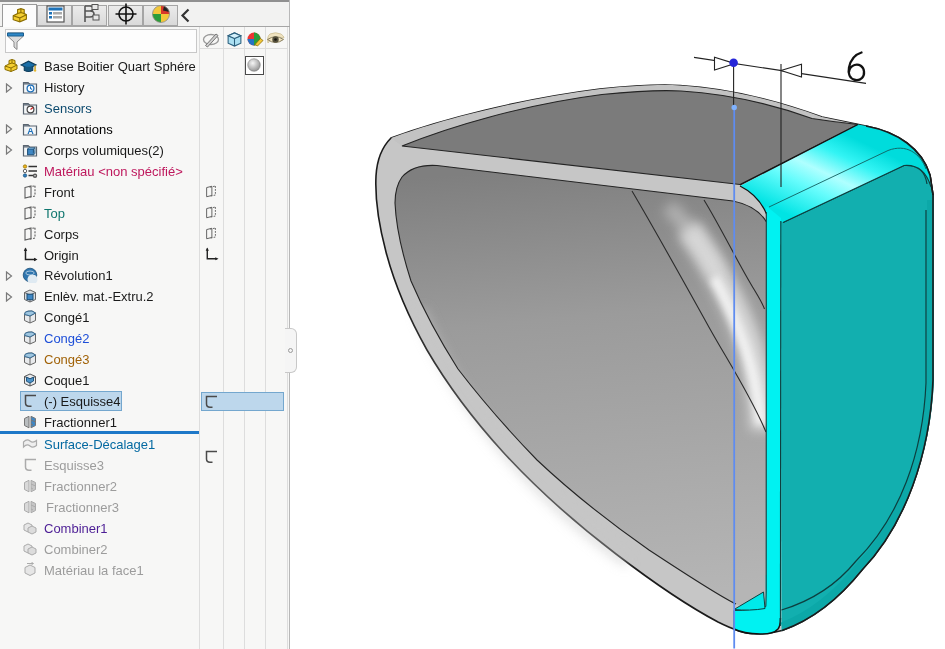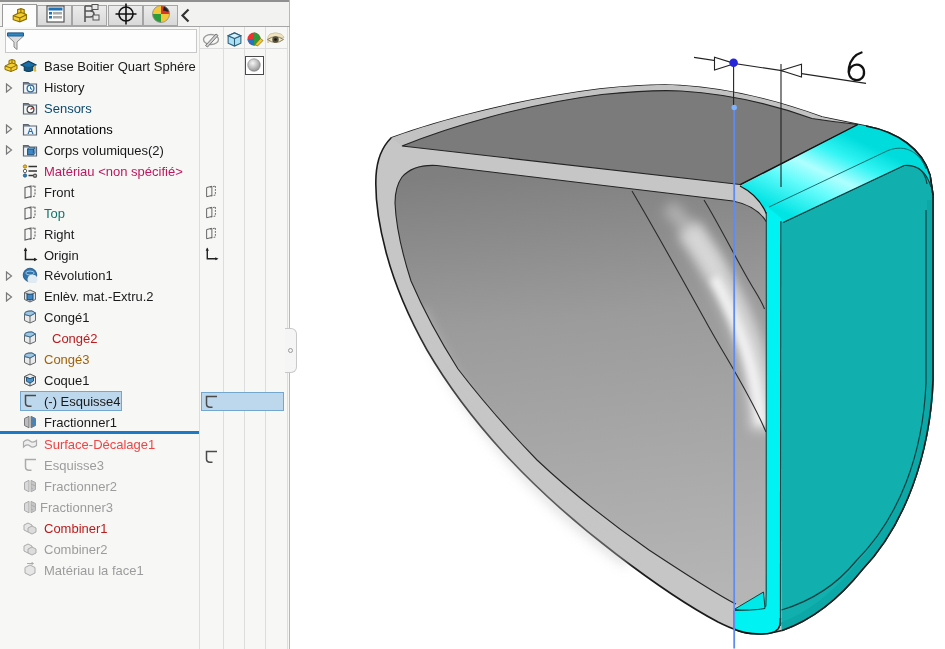--- a/index.html
+++ b/index.html
@@ -254,21 +254,21 @@
 <svg class="ti" style="left:22px;top:204.7px" width="16" height="16" viewBox="0 0 16 16">
             <path d="M3,3.5 L9,2 L9,12.5 L3,14 Z" fill="none" stroke="#606060" stroke-width="1.1"></path>
             <path d="M7,3 L13,1.8 M13,1.8 L13,12 L7,13.4" fill="none" stroke="#606060" stroke-width="1.1" stroke-dasharray="2,1.4"></path>
           </svg>
 <div class="lbl" style="left:44px;top:205.7px;color:#0f766e">Top</div>
 
 <svg class="ti" style="left:22px;top:225.6px" width="16" height="16" viewBox="0 0 16 16">
             <path d="M3,3.5 L9,2 L9,12.5 L3,14 Z" fill="none" stroke="#606060" stroke-width="1.1"></path>
             <path d="M7,3 L13,1.8 M13,1.8 L13,12 L7,13.4" fill="none" stroke="#606060" stroke-width="1.1" stroke-dasharray="2,1.4"></path>
           </svg>
-<div class="lbl" style="left:44px;top:226.6px;color:#1a1a1a">Right</div>
+<div class="lbl" style="left:44px;top:226.6px;color:#1a1a1a">Corps</div>
 
 <svg class="ti" style="left:22px;top:246.5px" width="16" height="16" viewBox="0 0 16 16">
             <path d="M3.5,1.5 L3.5,12.5 L14,12.5" stroke="#222" stroke-width="1.5" fill="none"></path>
             <path d="M3.5,0.5 L1.8,4 L5.2,4 Z" fill="#222"></path>
             <path d="M15.5,12.5 L12,10.8 L12,14.2 Z" fill="#222"></path>
           </svg>
 <div class="lbl" style="left:44px;top:247.5px;color:#1a1a1a">Origin</div>
 <svg class="arr" style="top:270.7px" width="8" height="10" viewBox="0 0 8 10">
             <path d="M1.5,1 L6.5,5 L1.5,9 Z" fill="none" stroke="#7a7a7a" stroke-width="1.2"></path>
           </svg>
@@ -293,21 +293,21 @@
             <path d="M2.5,5.5 Q4.5,5.8 8,7 L13.5,4 M8,7 L8,14" fill="none" stroke="#666" stroke-width="1"></path>
             <path d="M2.5,5.5 Q2.5,2.5 6,2.2 L10,2 L13.5,4 L8,7 Q4.5,5.8 2.5,5.5 Z" fill="#9ec6e0" stroke="#3a6d94" stroke-width="1"></path>
           </svg>
 <div class="lbl" style="left:44px;top:310.2px;color:#1a1a1a">Congé1</div>
 
 <svg class="ti" style="left:22px;top:330.1px" width="16" height="16" viewBox="0 0 16 16">
             <path d="M2.5,5.5 Q2.5,2.5 6,2.2 L10,2 L13.5,4 L13.5,11.5 L8,14 L2.5,11.5 Z" fill="#e8eaec" stroke="#666" stroke-width="1"></path>
             <path d="M2.5,5.5 Q4.5,5.8 8,7 L13.5,4 M8,7 L8,14" fill="none" stroke="#666" stroke-width="1"></path>
             <path d="M2.5,5.5 Q2.5,2.5 6,2.2 L10,2 L13.5,4 L8,7 Q4.5,5.8 2.5,5.5 Z" fill="#9ec6e0" stroke="#3a6d94" stroke-width="1"></path>
           </svg>
-<div class="lbl" style="left:52px;top:331.1px;color:#b91c1c">Congé2</div>
+<div class="lbl" style="left:44px;top:331.1px;color:#1d4ed8">Congé2</div>
 
 <svg class="ti" style="left:22px;top:351.0px" width="16" height="16" viewBox="0 0 16 16">
             <path d="M2.5,5.5 Q2.5,2.5 6,2.2 L10,2 L13.5,4 L13.5,11.5 L8,14 L2.5,11.5 Z" fill="#e8eaec" stroke="#666" stroke-width="1"></path>
             <path d="M2.5,5.5 Q4.5,5.8 8,7 L13.5,4 M8,7 L8,14" fill="none" stroke="#666" stroke-width="1"></path>
             <path d="M2.5,5.5 Q2.5,2.5 6,2.2 L10,2 L13.5,4 L8,7 Q4.5,5.8 2.5,5.5 Z" fill="#9ec6e0" stroke="#3a6d94" stroke-width="1"></path>
           </svg>
 <div class="lbl" style="left:44px;top:352.0px;color:#a16207">Congé3</div>
 
 <svg class="ti" style="left:22px;top:371.9px" width="16" height="16" viewBox="0 0 16 16">
             <path d="M2.5,4.5 L8,2 L13.5,4.5 L13.5,11.5 L8,14 L2.5,11.5 Z" fill="#e8eaec" stroke="#555" stroke-width="1"></path>
@@ -325,46 +325,46 @@
 <svg class="ti" style="left:22px;top:413.7px" width="16" height="16" viewBox="0 0 16 16">
             <path d="M2.5,4.5 L7,2.3 L7,13.8 L2.5,11.5 Z" fill="#b9bdbf" stroke="#777" stroke-width="1"></path>
             <path d="M9,2.3 L13.5,4.5 L13.5,11.5 L9,13.8 Z" fill="#3f87c4" stroke="#777" stroke-width="1"></path>
             <path d="M9,6 L13.5,8 M9,10 L11,11" stroke="#777" stroke-width="1" fill="none"></path>
           </svg>
 <div class="lbl" style="left:44px;top:414.7px;color:#1a1a1a">Fractionner1</div>
 
 <svg class="ti" style="left:22px;top:436.2px" width="16" height="16" viewBox="0 0 16 16">
             <path d="M1.5,6 Q5,2.5 8,5 Q11,7.5 14.5,4.5 L14.5,9.5 Q11,12.5 8,10 Q5,7.5 1.5,11 Z" fill="#eee" stroke="#ABABAB" stroke-width="1.2"></path>
           </svg>
-<div class="lbl" style="left:44px;top:437.2px;color:#ef4444">Surface-Décalage1</div>
+<div class="lbl" style="left:44px;top:437.2px;color:#0369a1">Surface-Décalage1</div>
 
 <svg class="ti" style="left:22px;top:457.1px" width="16" height="16" viewBox="0 0 16 16">
             <path d="M14,2.5 L3.5,2.5 L3.5,10 Q3.5,13.2 7,13.2 L9.5,13.2" fill="none" stroke="#ABABAB" stroke-width="1.5"></path>
           </svg>
 <div class="lbl" style="left:44px;top:458.1px;color:#9C9C9C">Esquisse3</div>
 
 <svg class="ti" style="left:22px;top:478.0px" width="16" height="16" viewBox="0 0 16 16">
             <path d="M2.5,4.5 L7,2.3 L7,13.8 L2.5,11.5 Z" fill="#d9d9d9" stroke="#ABABAB" stroke-width="1"></path>
             <path d="M9,2.3 L13.5,4.5 L13.5,11.5 L9,13.8 Z" fill="#c6c6c6" stroke="#ABABAB" stroke-width="1"></path>
             <path d="M9,6 L13.5,8 M9,10 L11,11" stroke="#ABABAB" stroke-width="1" fill="none"></path>
           </svg>
 <div class="lbl" style="left:44px;top:479.0px;color:#9C9C9C">Fractionner2</div>
 
 <svg class="ti" style="left:22px;top:498.9px" width="16" height="16" viewBox="0 0 16 16">
             <path d="M2.5,4.5 L7,2.3 L7,13.8 L2.5,11.5 Z" fill="#d9d9d9" stroke="#ABABAB" stroke-width="1"></path>
             <path d="M9,2.3 L13.5,4.5 L13.5,11.5 L9,13.8 Z" fill="#c6c6c6" stroke="#ABABAB" stroke-width="1"></path>
             <path d="M9,6 L13.5,8 M9,10 L11,11" stroke="#ABABAB" stroke-width="1" fill="none"></path>
           </svg>
-<div class="lbl" style="left:40px;top:499.9px;color:#9C9C9C">Fractionner3</div>
+<div class="lbl" style="left:46px;top:499.9px;color:#9C9C9C">Fractionner3</div>
 
 <svg class="ti" style="left:22px;top:519.8px" width="16" height="16" viewBox="0 0 16 16">
             <path d="M2,5 L6,3 L10,5 L10,10 L6,12 L2,10 Z" fill="#e6e6e6" stroke="#ABABAB" stroke-width="1"></path>
             <path d="M6,8 L10,6 L14,8 L14,12 L10,14 L6,12 Z" fill="#dcdcdc" stroke="#ABABAB" stroke-width="1"></path>
           </svg>
-<div class="lbl" style="left:44px;top:520.8px;color:#b91c1c">Combiner1</div>
+<div class="lbl" style="left:44px;top:520.8px;color:#4c1d95">Combiner1</div>
 
 <svg class="ti" style="left:22px;top:540.7px" width="16" height="16" viewBox="0 0 16 16">
             <path d="M2,5 L6,3 L10,5 L10,10 L6,12 L2,10 Z" fill="#e6e6e6" stroke="#ABABAB" stroke-width="1"></path>
             <path d="M6,8 L10,6 L14,8 L14,12 L10,14 L6,12 Z" fill="#dcdcdc" stroke="#ABABAB" stroke-width="1"></path>
           </svg>
 <div class="lbl" style="left:44px;top:541.7px;color:#9C9C9C">Combiner2</div>
 
 <svg class="ti" style="left:22px;top:561.6px" width="16" height="16" viewBox="0 0 16 16">
             <path d="M3,5.5 L8,3 L13,5.5 L13,11 L8,13.5 L3,11 Z" fill="#e6e6e6" stroke="#ABABAB" stroke-width="1"></path>
             <path d="M5,1.5 L11,1.5 M9.5,0.3 L11.5,1.5 L9.5,2.7" stroke="#ABABAB" stroke-width="1" fill="none"></path>

